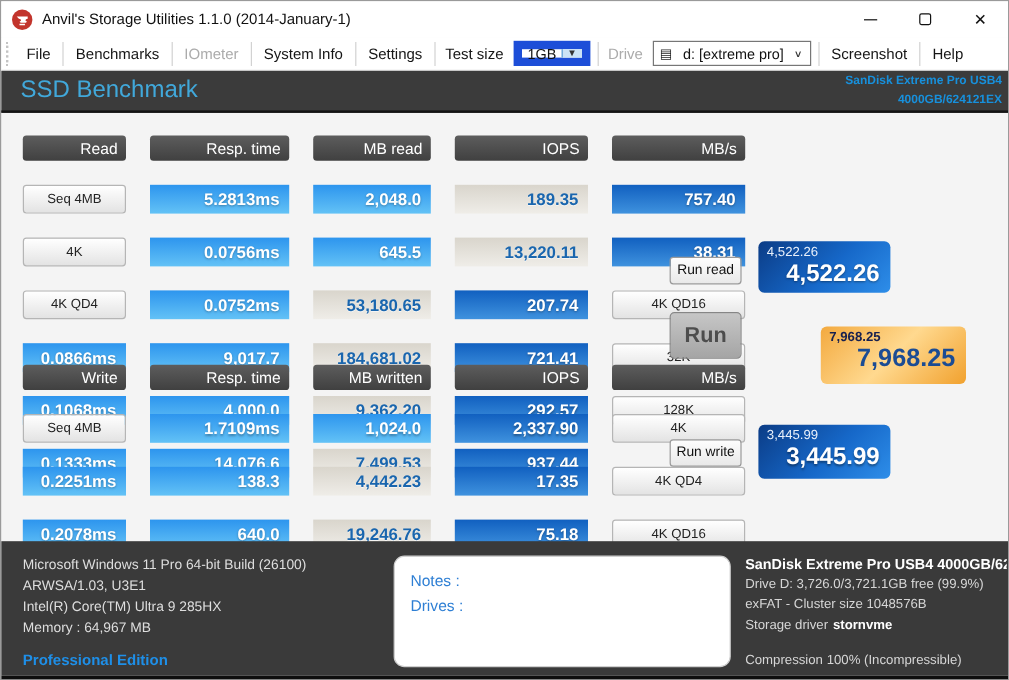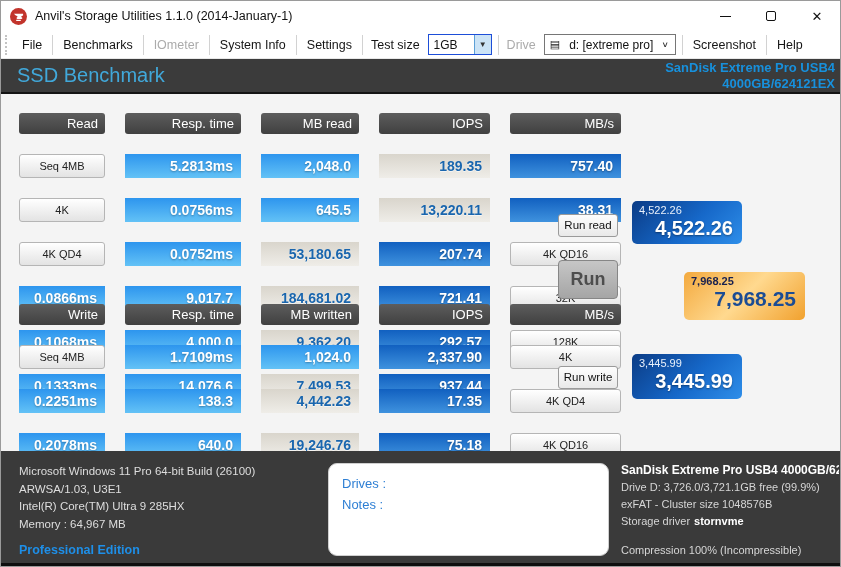--- a/index.html
+++ b/index.html
@@ -19,31 +19,31 @@
   .glyph-max { width:10px; height:10px; border:1px solid #111; border-radius:2px; display:block; }
   .glyph-close { font-size:13px; line-height:1; }
   
   .menubar { position:absolute; left:0; top:30px; width:100%; height:28px; background:#ffffff; display:flex; align-items:center; border-bottom:1px solid #e8e8e8; }
   .grip { width:3px; height:20px; border-left:2px dotted #c3c3c3; margin:0 4px 0 4px; }
   .menu-item { font-size:12.5px; color:#151515; padding:0 10px; height:22px; line-height:22px; white-space:nowrap; }
   .menu-item.disabled { color:#ababab; }
   .msep { width:1px; height:20px; background:#d2d2d2; }
   .menu-label { font-size:12.5px; color:#151515; padding:0 8px; white-space:nowrap; }
   .menu-label.disabled { color:#ababab; }
-  .combo { height:21px; background:#fff; display:flex; align-items:center; border:1px solid #1d4ed8; margin-right:6px; }
+  .combo { height:21px; background:#fff; display:flex; align-items:center; border:7px solid #1d4ed8; margin-right:6px; }
   .combo.size-combo { width:64px; }
   .combo .cv { flex:1; font-size:12px; color:#111; padding-left:5px; }
   .combo .arrow-box { width:17px; height:100%; background:#cbe3f6; border-left:1px solid #5c9fd6; display:flex; align-items:center; justify-content:center; font-size:8px; color:#333; }
   .combo.drive-combo { width:132px; border:1px solid #767676; }
   .drive-ico { font-size:11px; color:#222; padding:0 4px 0 5px; }
   .chev { font-size:10px; color:#333; padding:0 6px 0 0; transform:scaleY(.8); }
   
   .hdrstrip { position:absolute; left:0; top:58px; width:100%; height:35px; background:#3b3b3b; border-bottom:2px solid #141414; }
   .hdr-title { position:absolute; left:16px; top:5px; font-size:20px; color:#41a8da; }
-  .hdr-device { position:absolute; right:5px; top:1px; text-align:right; font-size:13px; font-weight:bold; color:#1790dc; line-height:16px; }
+  .hdr-device { position:absolute; right:5px; top:1px; text-align:right; font-size:10px; font-weight:bold; color:#1790dc; line-height:16px; }
   
   .bench-table { position:absolute; display:grid; grid-template-columns:86px 116px 98px 111px 111px; column-gap:3px; row-gap:2px;gap:20px; }
   #read-table { left:18px; top:112px; grid-template-rows:21px repeat(6,24px); }
   #write-table { left:18px; top:303px; grid-template-rows:21px repeat(4,24px); }
   .th { background:linear-gradient(#5d5d5d,#404040); color:#fff; font-size:13px; text-align:right; padding-right:7px; line-height:21px; border-radius:3px; }
   .rowlabel { background:linear-gradient(#ffffff,#e3e3e3); border:1px solid #b5b5b5; border-radius:3px; font-size:11px; color:#222; text-align:center; line-height:22px; }
   .cell { font-size:14px; font-weight:bold; text-align:right; padding-right:8px; line-height:24px; border-radius:0; }
   .c-blue { background:linear-gradient(#2d95ee,#63c2f6); color:#fff; text-shadow:0 1px 2px rgba(0,0,0,.3); }
   .c-iops { background:linear-gradient(#d9d5cc,#efede8); color:#1a66ae; text-shadow:0 1px 0 rgba(255,255,255,.6); }
   .c-mbs  { background:linear-gradient(#1160c0,#3f92de); color:#fff; text-shadow:0 1px 2px rgba(0,0,0,.35); }
@@ -222,22 +222,22 @@
 
   <div class="footer">
     <div class="sysinfo" id="sysinfo">
         <div class="">Microsoft Windows 11 Pro 64-bit Build (26100)</div>
         <div class="">ARWSA/1.03, U3E1</div>
         <div class="">Intel(R) Core(TM) Ultra 9 285HX</div>
         <div class="">Memory : 64,967 MB</div>
       </div>
     <div class="pro-ed">Professional Edition</div>
     <div class="notesbox">
+      <div>Notes :</div>
       <div>Drives :</div>
-      <div>Notes :</div>
     </div>
     <div class="driveinfo">
       <div class="di-title">SanDisk Extreme Pro USB4 4000GB/624121EX</div>
       <div id="di-top">
           <div class="">Drive D: 3,726.0/3,721.1GB free (99.9%)</div>
           <div class="">exFAT - Cluster size 1048576B</div>
         </div>
       <div class="di-driver"><span>Storage driver</span><b>stornvme</b></div>
       <div class="di-gap"></div>
       <div id="di-bottom">

